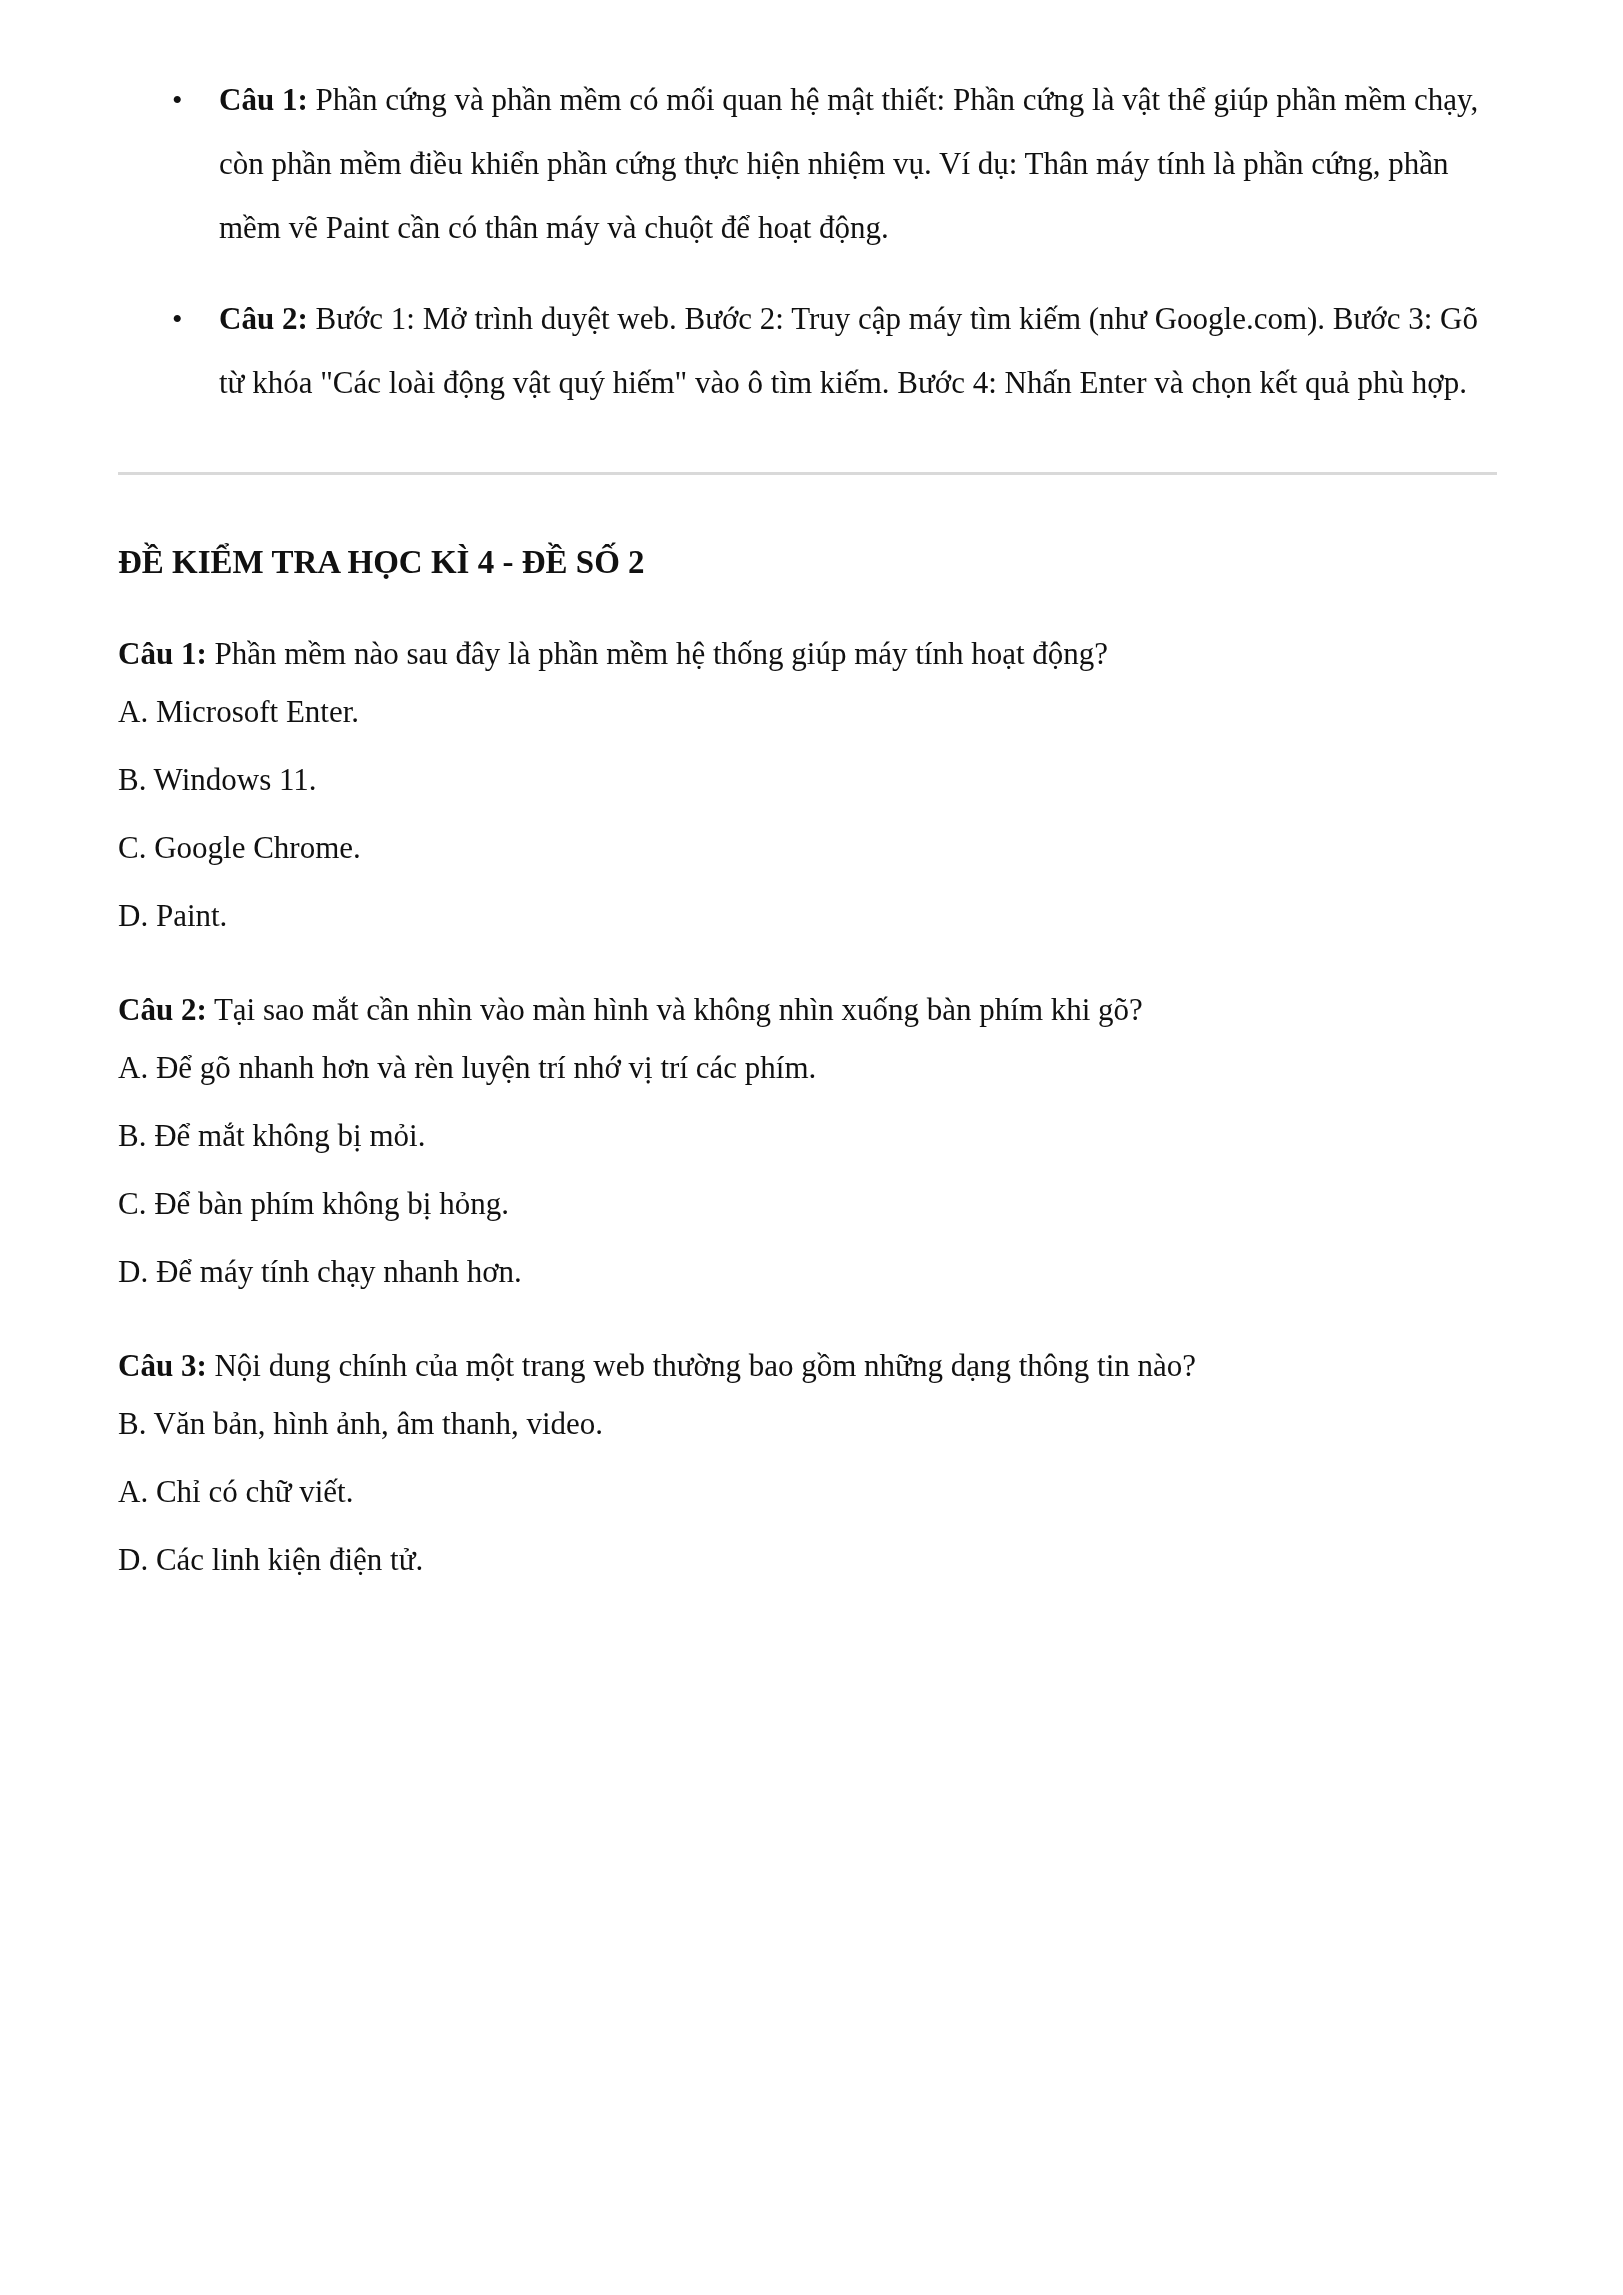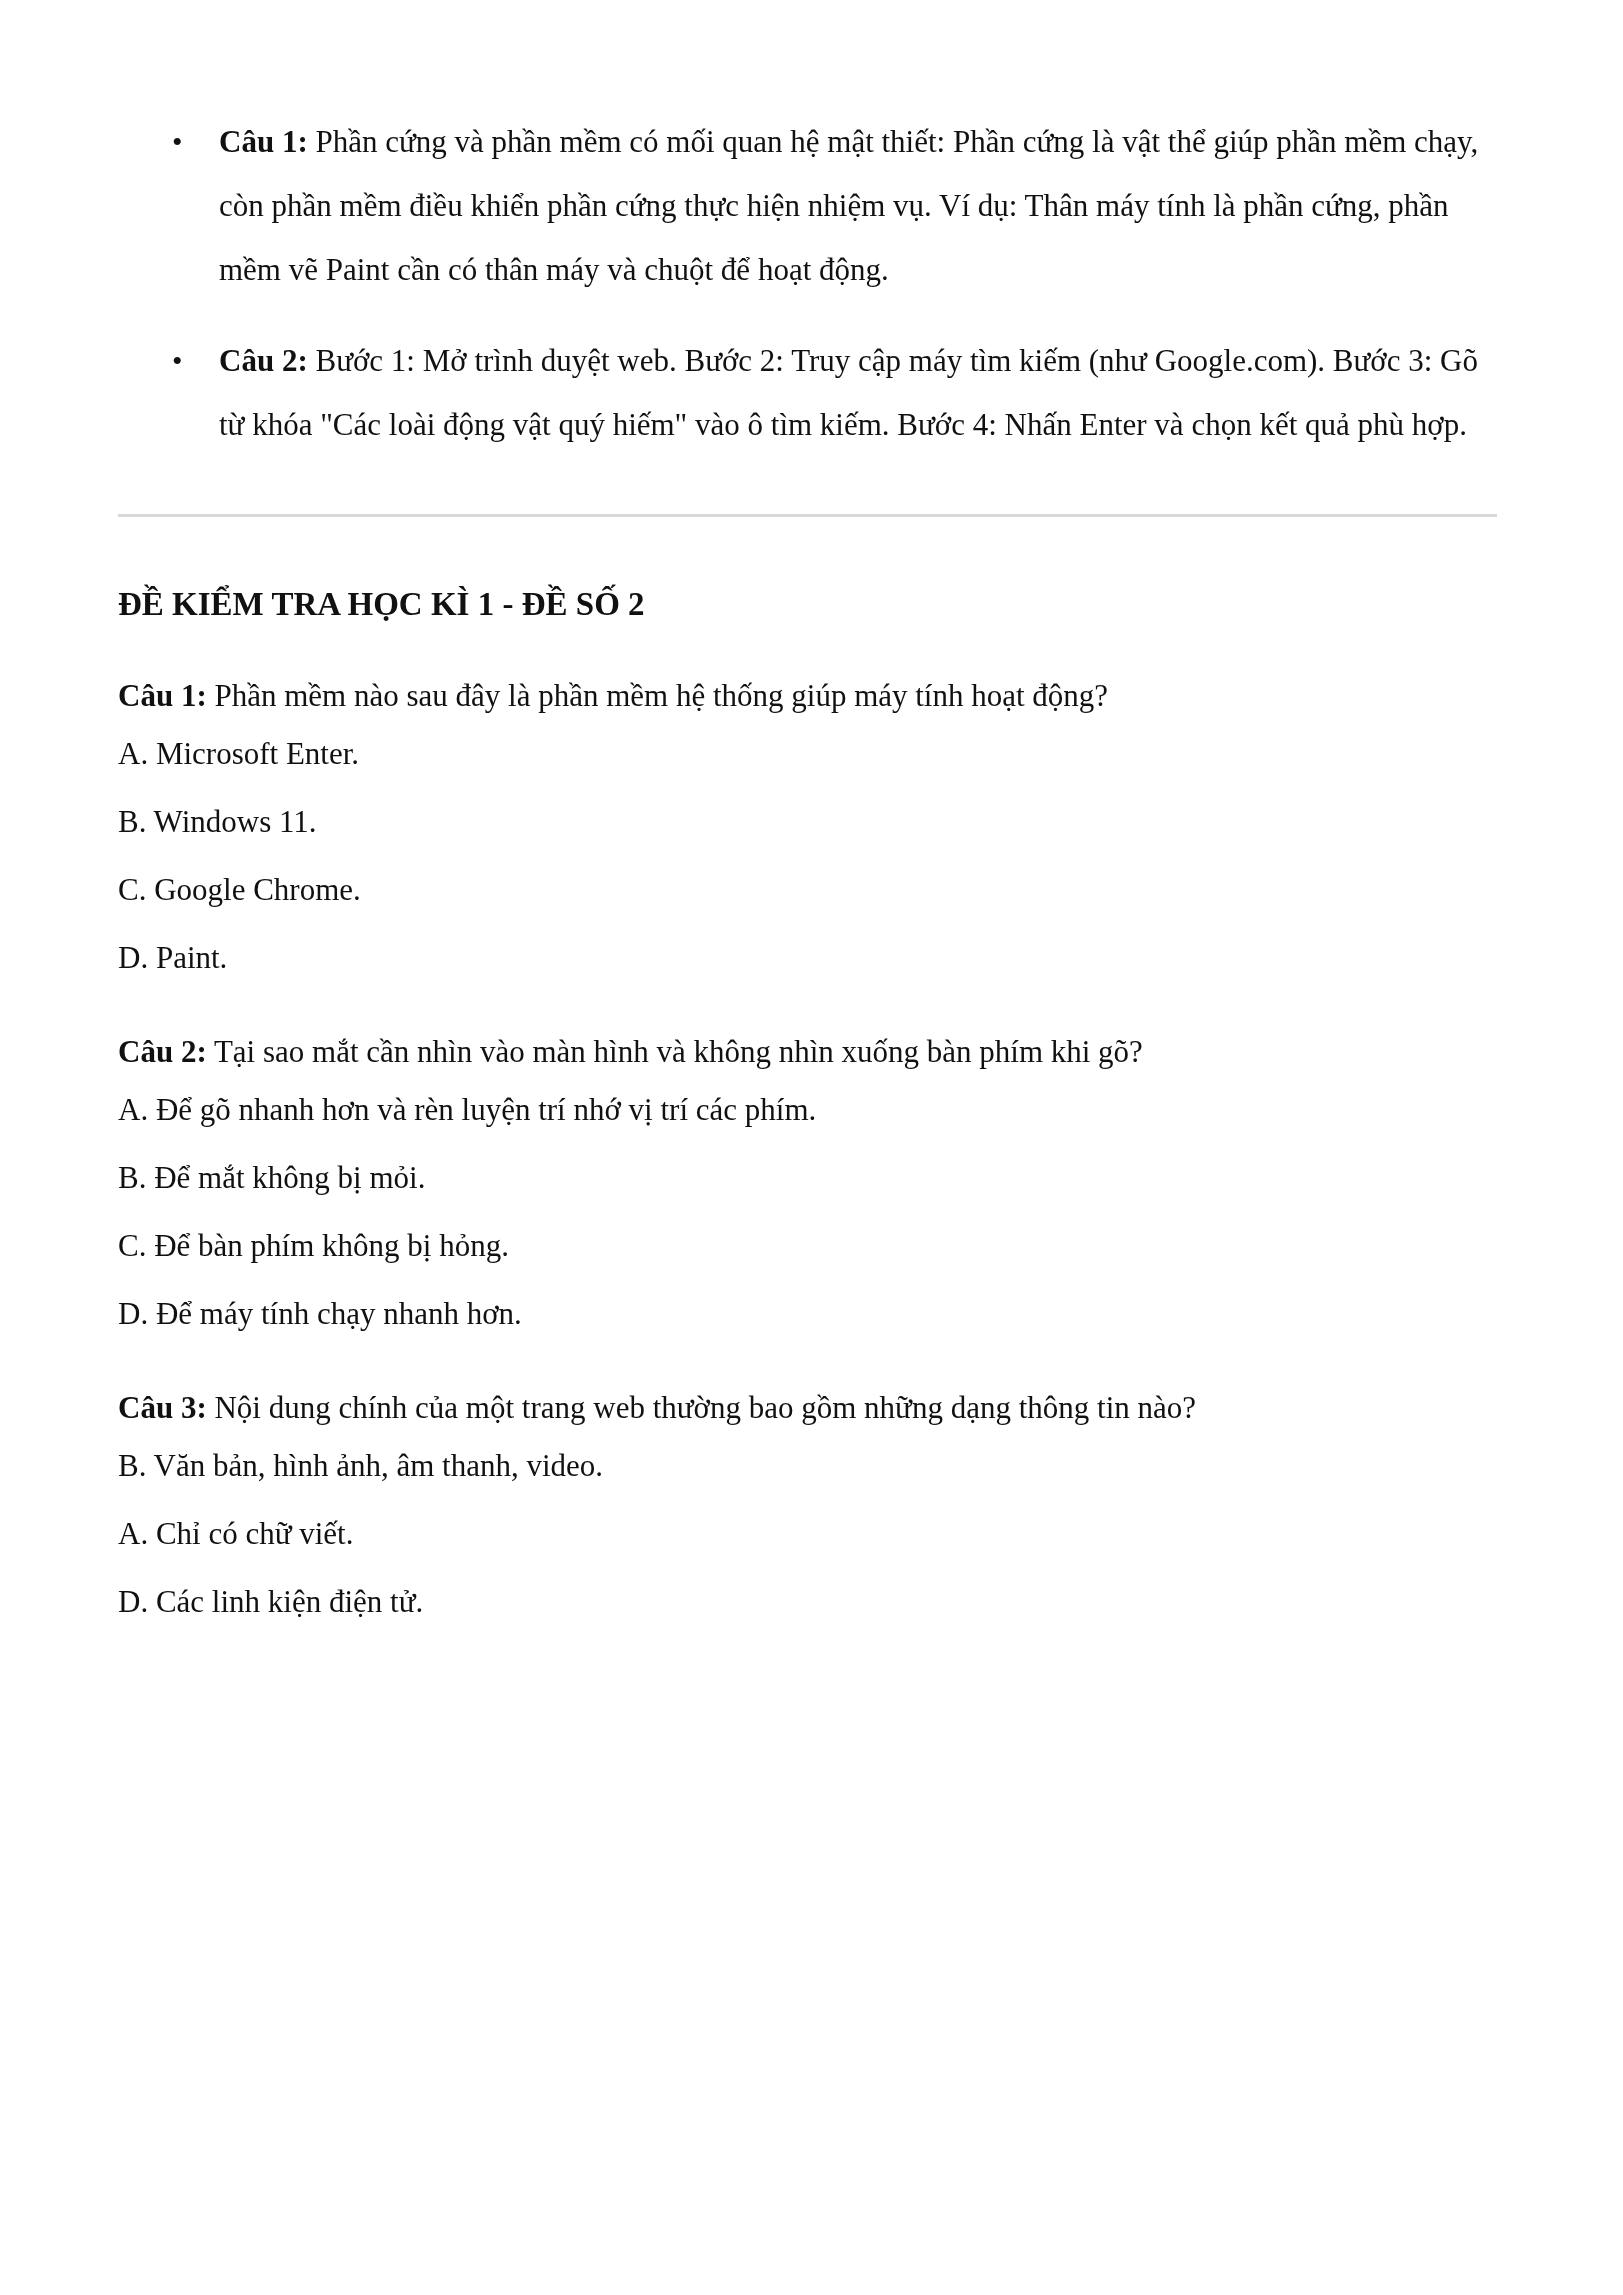--- a/index.html
+++ b/index.html
@@ -11,21 +11,21 @@
     width: 1623px;
     height: 2295px;
     font-family: "Liberation Serif", "DejaVu Serif", serif;
     color: #111111;
     overflow: hidden;
   }
   .page {
     box-sizing: border-box;
     width: 1623px;
     height: 1747px;
-    padding: 110px 126px 0 118px;
+    padding: 68px 126px 0 118px;
     background: #ffffff;
   }
   
   .answers {
     list-style: none;
     margin: 0;
     padding: 0 0 0 101px;
   }
   .answers li {
     position: relative;
@@ -99,21 +99,21 @@
       <span>Phần cứng và phần mềm có mối quan hệ mật thiết: Phần cứng là vật thể giúp phần mềm chạy, còn phần mềm điều khiển phần cứng thực hiện nhiệm vụ. Ví dụ: Thân máy tính là phần cứng, phần mềm vẽ Paint cần có thân máy và chuột để hoạt động.</span>
     </li>
     <li>
       <strong>Câu 2:</strong>
       <span>Bước 1: Mở trình duyệt web. Bước 2: Truy cập máy tìm kiếm (như Google.com). Bước 3: Gõ từ khóa "Các loài động vật quý hiếm" vào ô tìm kiếm. Bước 4: Nhấn Enter và chọn kết quả phù hợp.</span>
     </li>
   </ul>
 
   <hr class="divider">
 
-  <h1 class="exam-title">ĐỀ KIỂM TRA HỌC KÌ 1 - ĐỀ SỐ 2</h1>
+  <h1 class="exam-title">ĐỀ KIỂM TRA HỌC KÌ 4 - ĐỀ SỐ 2</h1>
 
 
   <div class="question">
     <p class="q-text">
       <strong>Câu 1:</strong>
       <span>Phần mềm nào sau đây là phần mềm hệ thống giúp máy tính hoạt động?</span>
     </p>
     <p class="option">A. Microsoft Enter.</p>
     <p class="option">B. Windows 11.</p>
     <p class="option">C. Google Chrome.</p>

